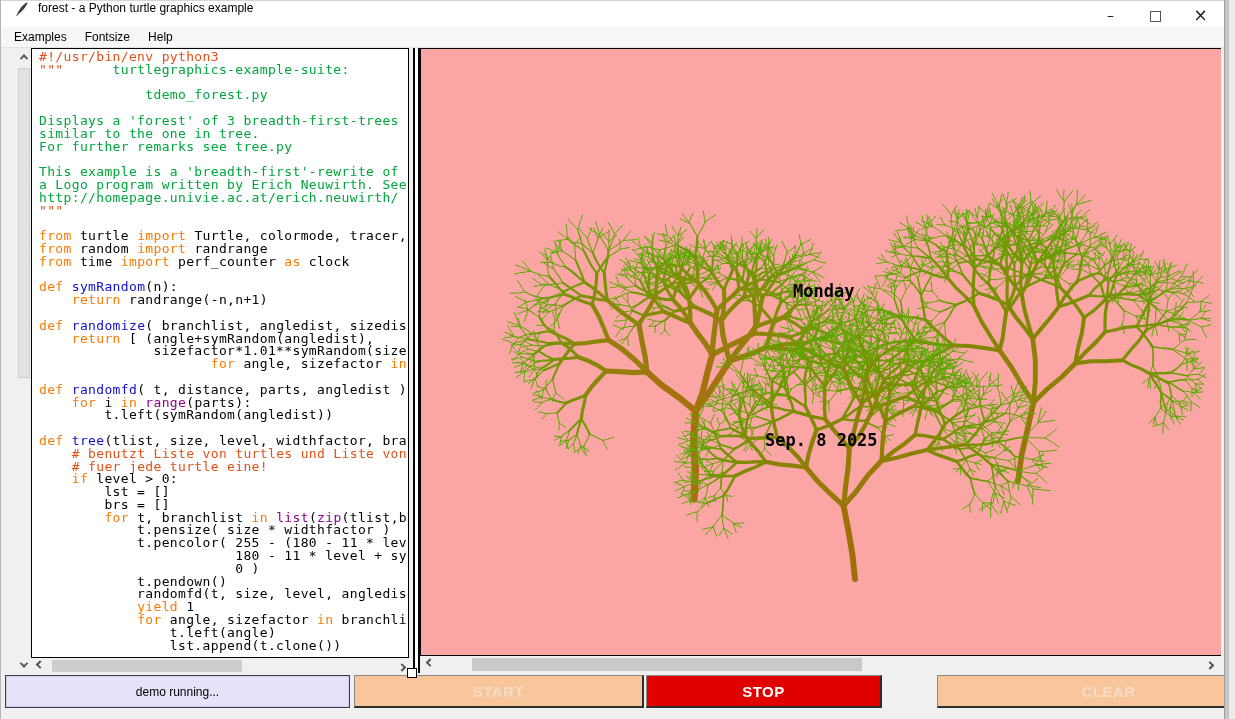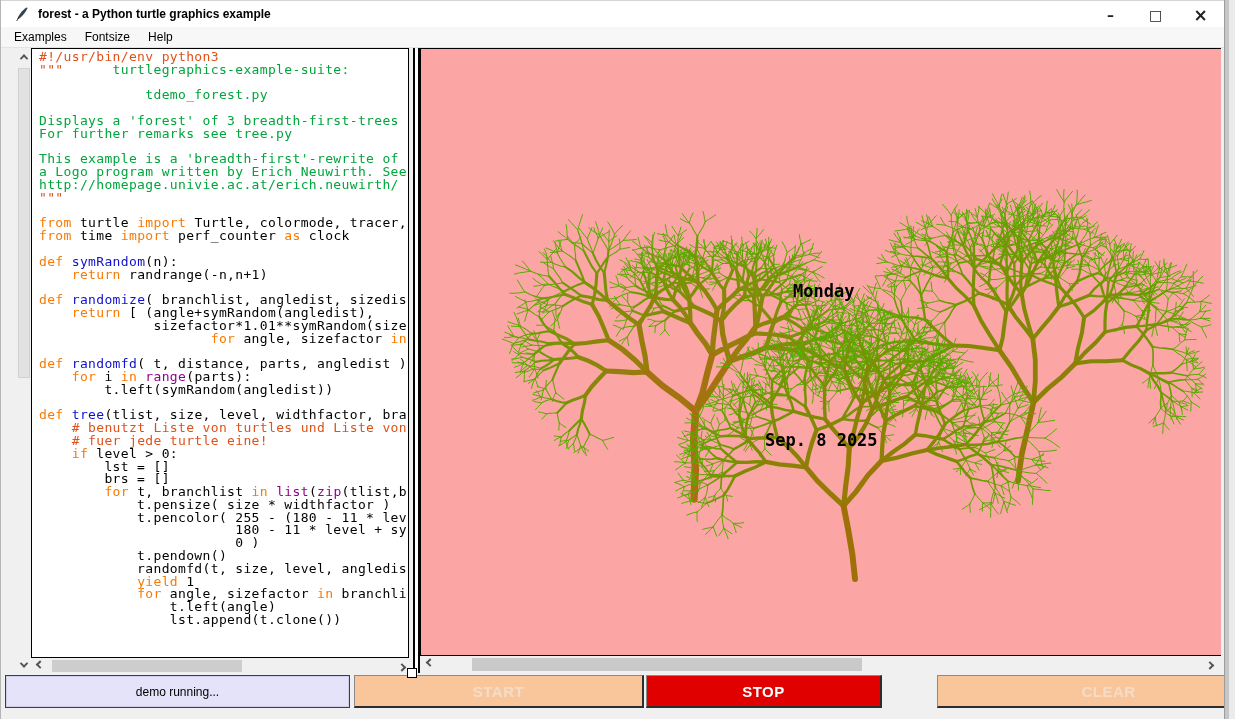--- a/index.html
+++ b/index.html
@@ -1,20 +1,20 @@
 <!DOCTYPE html>
 <html><head>
 <meta charset="utf-8">
 <style>
   * { margin:0; padding:0; box-sizing:border-box; }
   html,body { width:1235px; height:719px; overflow:hidden; }
   body { font-family:"Liberation Sans", sans-serif; background:#f0f0f0; position:relative; border-left:1px solid #b5b5b5; }
 
   
-  .titlebar { height:27px; background:#ffffff; display:flex; align-items:center; position:relative; border-top:1px solid #d5d5d5;font-weight:bold;}
+  .titlebar { height:27px; background:#ffffff; display:flex; position:relative; border-top:1px solid #d5d5d5;}
   .titlebar .appicon { width:16px; height:16px; margin:0 8px 0 13px; }
   .titlebar .title { font-size:12px; color:#000; }
   .win-controls { position:absolute; right:12px; top:0; height:27px; display:flex; }
   .win-btn { width:45px; height:27px; display:flex; align-items:center; justify-content:center; font-size:14px; color:#222; font-family:"DejaVu Sans", sans-serif; }
   .win-btn.close { font-size:17px; }
 
   
   .menubar { height:21px; background:#f7f7f7; display:flex; align-items:center; padding-left:4px; border-bottom:1px solid #e3e3e3; }
   .menu-item { font-size:12px; color:#000; padding:2px 9px; }
 
@@ -118,28 +118,30 @@
       </div>
   </div>
 
   <div class="code-pane">
       <div class="cl"><span class="tk-c">#!/usr/bin/env python3</span></div>
       <div class="cl"><span class="tk-c">"""</span><span class="tk-s">      turtlegraphics-example-suite:</span></div>
       <div class="cl">&nbsp;</div>
       <div class="cl"><span class="tk-s">             tdemo_forest.py</span></div>
       <div class="cl">&nbsp;</div>
       <div class="cl"><span class="tk-s">Displays a 'forest' of 3 breadth-first-trees</span></div>
+      <div class="cl"><span class="tk-s">similar to the one in tree.</span></div>
       <div class="cl"><span class="tk-s">For further remarks see tree.py</span></div>
       <div class="cl">&nbsp;</div>
       <div class="cl"><span class="tk-s">This example is a 'breadth-first'-rewrite of</span></div>
       <div class="cl"><span class="tk-s">a Logo program written by Erich Neuwirth. See</span></div>
       <div class="cl"><span class="tk-s">http://homepage.univie.ac.at/erich.neuwirth/</span></div>
       <div class="cl"><span class="tk-c">"""</span></div>
       <div class="cl">&nbsp;</div>
       <div class="cl"><span class="tk-k">from</span><span class="tk-n"> turtle </span><span class="tk-k">import</span><span class="tk-n"> Turtle, colormode, tracer,</span></div>
+      <div class="cl"><span class="tk-k">from</span><span class="tk-n"> random </span><span class="tk-k">import</span><span class="tk-n"> randrange</span></div>
       <div class="cl"><span class="tk-k">from</span><span class="tk-n"> time </span><span class="tk-k">import</span><span class="tk-n"> perf_counter </span><span class="tk-k">as</span><span class="tk-n"> clock</span></div>
       <div class="cl">&nbsp;</div>
       <div class="cl"><span class="tk-k">def</span><span class="tk-n"> </span><span class="tk-d">symRandom</span><span class="tk-n">(n):</span></div>
       <div class="cl"><span class="tk-n">    </span><span class="tk-k">return</span><span class="tk-n"> randrange(-n,n+1)</span></div>
       <div class="cl">&nbsp;</div>
       <div class="cl"><span class="tk-k">def</span><span class="tk-n"> </span><span class="tk-d">randomize</span><span class="tk-n">( branchlist, angledist, sizedis</span></div>
       <div class="cl"><span class="tk-n">    </span><span class="tk-k">return</span><span class="tk-n"> [ (angle+symRandom(angledist),</span></div>
       <div class="cl"><span class="tk-n">              sizefactor*1.01**symRandom(size</span></div>
       <div class="cl"><span class="tk-n">                     </span><span class="tk-k">for</span><span class="tk-n"> angle, sizefactor </span><span class="tk-k">in</span></div>
       <div class="cl">&nbsp;</div>

